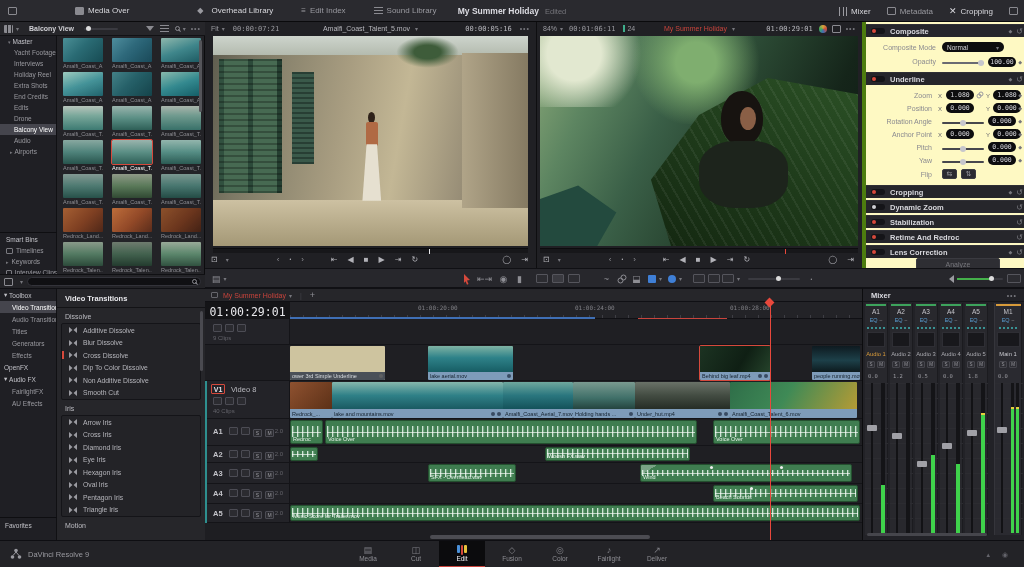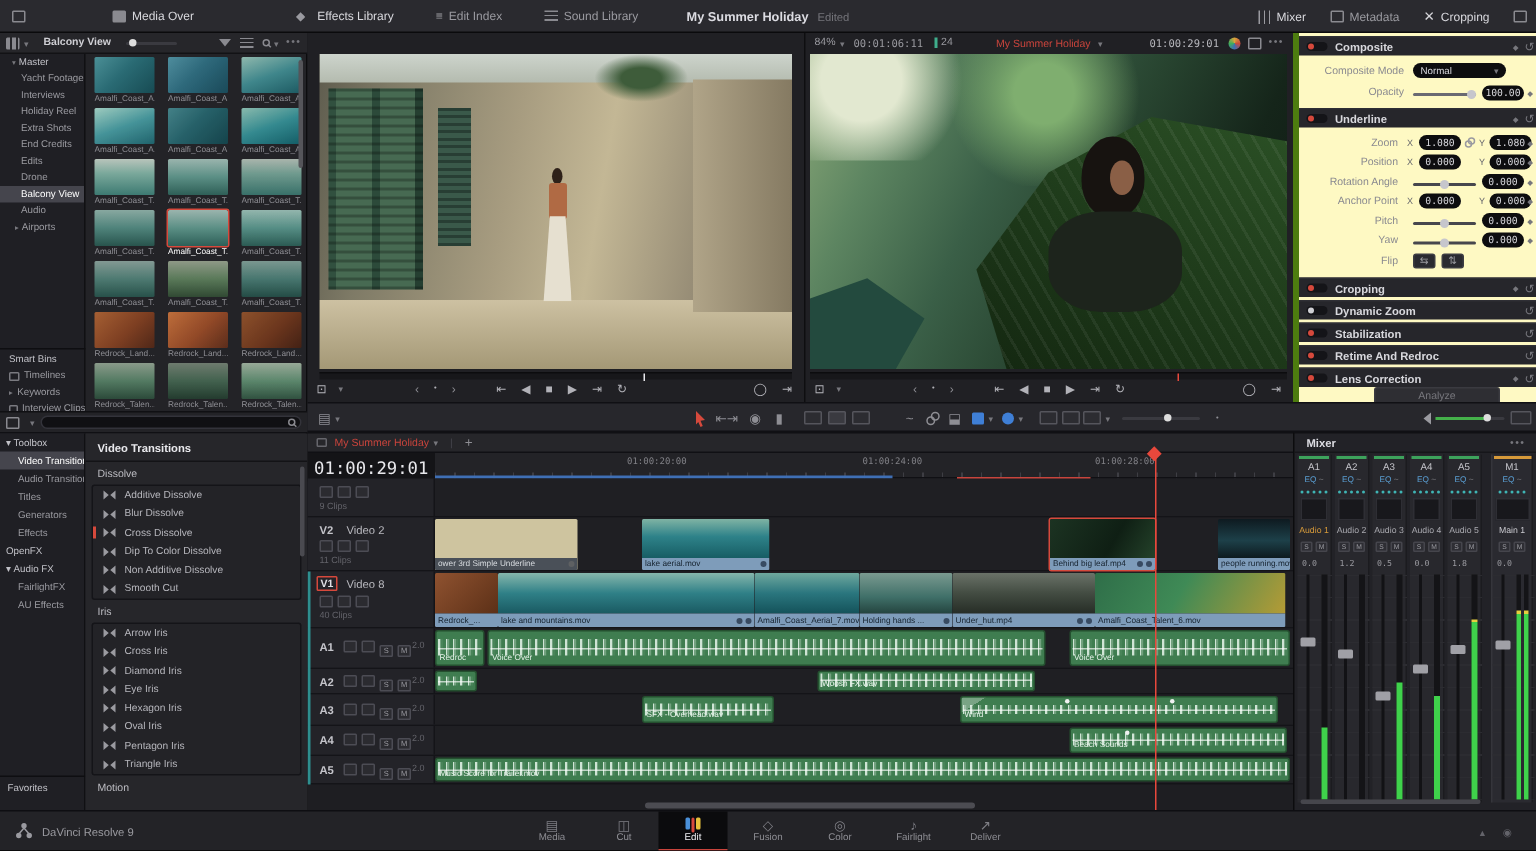--- a/index.html
+++ b/index.html
@@ -210,21 +210,21 @@
 <div id="root">
 
   <div class="abs r" id="topbar">
     <span class="ic-box" style="margin-left:8px"></span>
     <div class="tbtab on" style="margin-left:58px">
       <span class="ic-box fill"></span>
       <span>Media Over</span>
     </div>
     <div class="tbtab on" style="margin-left:68px">
       <span class="kf" style="font-size:8px;color:#9a9aa0">◆</span>
-      <span>Effects Library</span>
+      <span>Overhead Library</span>
     </div>
     <div class="tbtab" style="margin-left:28px">
       <span>≡</span>
       <span>Edit Index</span>
     </div>
     <div class="tbtab" style="margin-left:28px">
       <span class="listic"></span>
       <span>Sound Library</span>
     </div>
     <div class="abs r" id="title">
@@ -409,20 +409,29 @@
     <div class="abs" id="poolsearch">
       <span class="ic-box"></span>
       <span class="car">▾</span>
       <div id="searchbox">
           <span class="sic"></span>
         </div>
     </div>
   </div>
 
   <div class="abs vwr" id="srcv">
+    <div class="vhdr">
+      <span>Fit</span>
+      <span class="car">▾</span>
+      <span class="tc" style="margin-left:8px;color:#9a9aa0">00:00:07:21</span>
+      <span class="vname"><span>Amalfi_Coast_Talent_5.mov</span> <span class="car">▾</span></span>
+      <span style="flex:1"></span>
+      <span class="tc" style="color:#b8b8be">00:00:05:16</span>
+      <span class="more" style="margin-left:8px">•••</span>
+    </div>
     <div class="scene scene-alley" style="left:8px;top:14px;width:315px;height:210px">
       <div class="al-sky"></div>
         <div class="al-sh1"></div>
         <div class="al-sh2"></div>
         <div class="al-ground"></div>
       <div class="al-wallr"></div>
         <div class="al-plant"></div>
       <div class="al-person">
           <div class="al-head"></div>
           <div class="al-torso"></div>
@@ -822,26 +831,20 @@
 
     <div class="trow" style="top:30px;height:26px">
       <div class="thead">
         <span style="position:absolute;left:8px;top:5px"><span class="tbx"></span><span class="tbx"></span><span class="tbx"></span></span>
         <span class="tcount" style="top:16px">9 Clips</span>
       </div>
       <div class="tlane"></div>
     </div>
 
     <div class="trow" style="top:56px;height:36px">
-      <div class="thead">
-        <span class="tid">V2</span>
-        <span class="tnm">Video 2</span>
-        <span style="position:absolute;left:8px;top:15px"><span class="tbx"></span><span class="tbx"></span><span class="tbx"></span></span>
-        <span class="tcount" style="top:26px">11 Clips</span>
-      </div>
       <div class="tlane">
         <div class="vclip clip-title" style="left:0;width:95px">
           <div class="vbar dark">
               <span>ower 3rd Simple Underline</span>
               <span class="bsp"></span>
               <span class="bdg" style="background:#666"></span>
             </div>
         </div>
         <div class="vclip" style="left:138px;width:85px">
           <div class="vthumb th-lakeaer"></div>

